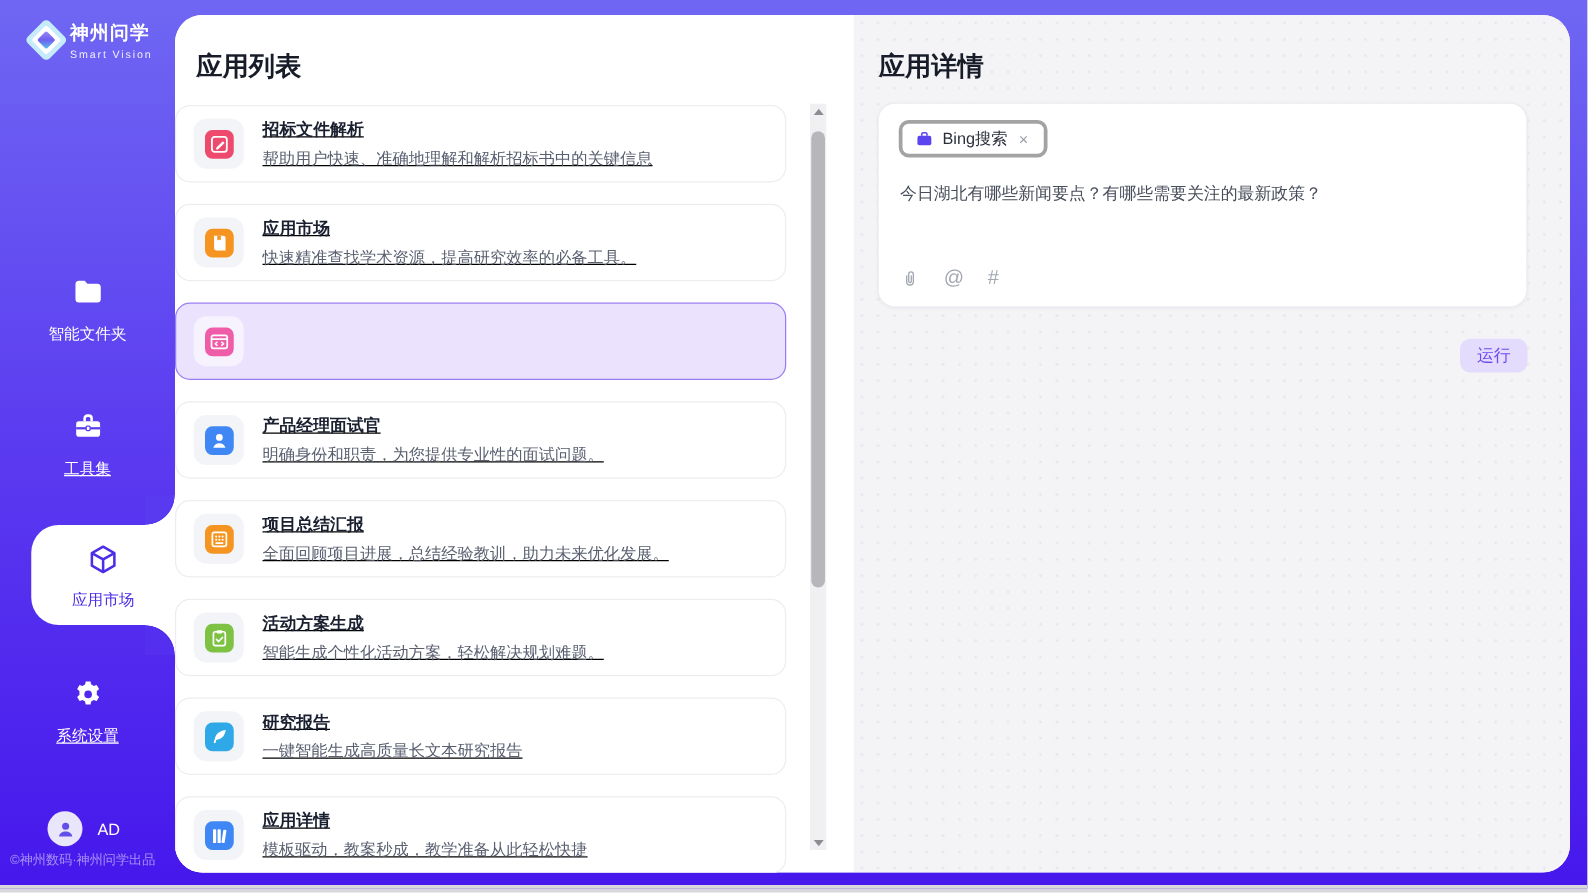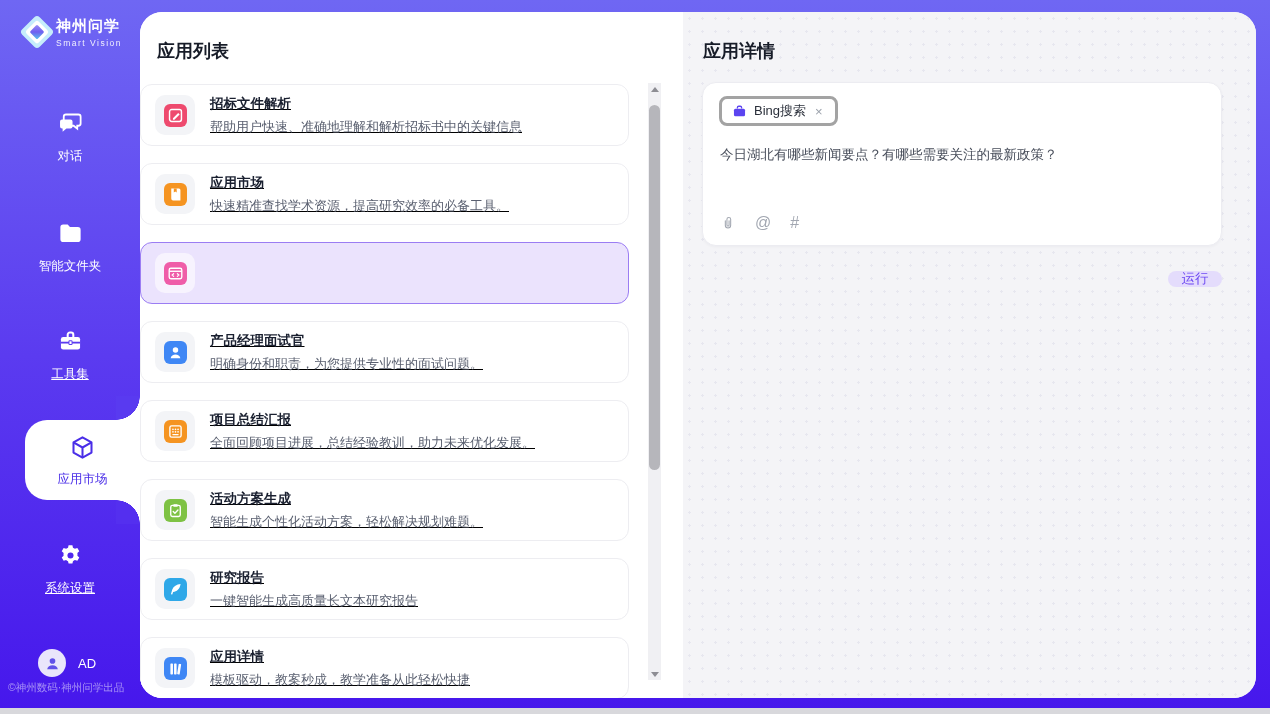--- a/index.html
+++ b/index.html
@@ -34,21 +34,21 @@
   .bubble-corner-bottom { position:absolute; right:0; top:500px; width:24px; height:24px;
     background:radial-gradient(circle 24px at 0 100%,#542fef 0 98%,#fff 100%); }
   .user-row { position:absolute; left:38px; top:649px; display:flex; align-items:center; gap:12px; }
   .avatar { width:28px; height:28px; border-radius:50%; background:#e9e5fb; display:flex; align-items:center; justify-content:center; }
   .avatar svg { width:17px; height:17px; }
   .user-initials { color:#fff; font-size:13px; }
   .copyright { position:absolute; left:8px; top:681px; color:rgba(255,255,255,.5); font-size:10.5px; white-space:nowrap; }
   
   .content { position:absolute; left:140px; top:12px; width:1116px; height:686px;
     background:#fff; border-radius:22px; overflow:hidden; display:flex; z-index:2; }
-  .panel-title { font-size:18px; font-weight:bold; color:#171c28; }
+  .panel-title { font-size:21px; font-weight:bold; color:#171c28; }
   
   .list-panel { position:relative; width:543px; background:#fff; flex:none; }
   .list-panel .panel-title { position:absolute; left:17px; top:27px; }
   .cards { position:absolute; left:0; top:72px; width:489px; display:flex; flex-direction:column; gap:17px;text-decoration:underline; }
   .card { height:62px; flex:none; background:#fff; border:1px solid #ededf1; border-radius:12px;
     display:flex; align-items:center; padding:0 14px; gap:15px; cursor:pointer; }
   .card.selected { background:#ebe3fd; border-color:#9b7df3; }
   .icon-tile { width:40px; height:40px; border-radius:10px; background:#f3f4f7; flex:none;
     display:flex; align-items:center; justify-content:center; }
   .card.selected .icon-tile { background:#f7f3fe; }
@@ -73,21 +73,21 @@
   .tool-chip { position:absolute; left:16px; top:13px; height:30px; display:inline-flex; align-items:center;
     gap:7px; padding:0 10px; background:#fff; border:3px solid #a3a3a3; border-radius:8px; cursor:default; }
   .tool-chip svg { width:15px; height:15px; }
   .chip-label { font-size:13px; color:#2a2f3a; }
   .chip-close { font-size:13px; color:#9aa0aa; cursor:pointer; line-height:1; padding:1px 2px; }
   .query-text { position:absolute; left:17px; top:62px; width:480px; font-size:13.5px; line-height:20px;
     color:#474d5a; cursor:text; }
   .attach-row { position:absolute; left:17px; bottom:14px; display:flex; align-items:center; gap:19px; color:#a2a7b1; }
   .attach-row .att { font-size:16px; line-height:1; cursor:pointer; }
   .attach-row svg { width:16px; height:16px; display:block; cursor:pointer; }
-  .run-btn { position:absolute; left:485px; top:259px; width:54px; height:16px; background:#e4dcfc;
+  .run-btn { position:absolute; left:485px; top:259px; width:54px; height:27px; background:#e4dcfc;
     color:#6d49f2; font-size:13.5px; border:none; border-radius:8px; cursor:pointer;
     display:flex; align-items:center; justify-content:center; font-family:inherit; }
   
   .bottom-strip { position:absolute; left:0; bottom:0; width:1270px; height:3px; background:#d8d8dc; }
 </style>
 </head>
 <body>
 
 <div class="page">
 
@@ -106,27 +106,20 @@
           <rect x="11" y="11" width="18" height="18" rx="2.5" fill="#ffffff"></rect>
           <rect x="14.5" y="14.5" width="11" height="11" rx="1.5" fill="url(#gem)"></rect>
         </g>
       </svg>
       <div class="logo-text">
         <div class="cn">神州问学</div>
         <div class="en">Smart Vision</div>
       </div>
     </div>
 
-    <div class="nav-item nav-chat">
-      <svg viewBox="0 0 24 24">
-        <path d="M8 4h11a2 2 0 012 2v6a2 2 0 01-2 2h-1v2.6L14.8 14H8a2 2 0 01-2-2V6a2 2 0 012-2z" fill="none" stroke="#fff" stroke-width="1.6"></path>
-        <path d="M4.5 8.5H12a1.8 1.8 0 011.8 1.8v4.4A1.8 1.8 0 0112 16.5H8.4L5 19.4v-2.9h-.5a1.8 1.8 0 01-1.8-1.8v-4.4A1.8 1.8 0 014.5 8.5z" fill="#fff"></path>
-      </svg>
-      <span class="nav-label">对话</span>
-    </div>
 
     <div class="nav-item nav-folder">
       <svg viewBox="0 0 24 24">
         <path d="M3 6.5A2.5 2.5 0 015.5 4h4l2 2.3h7A2.5 2.5 0 0121 8.8V17a2.5 2.5 0 01-2.5 2.5h-13A2.5 2.5 0 013 17V6.5z" fill="#fff"></path>
       </svg>
       <span class="nav-label">智能文件夹</span>
     </div>
 
     <div class="nav-item nav-tools underlined">
       <svg viewBox="0 0 24 24">

